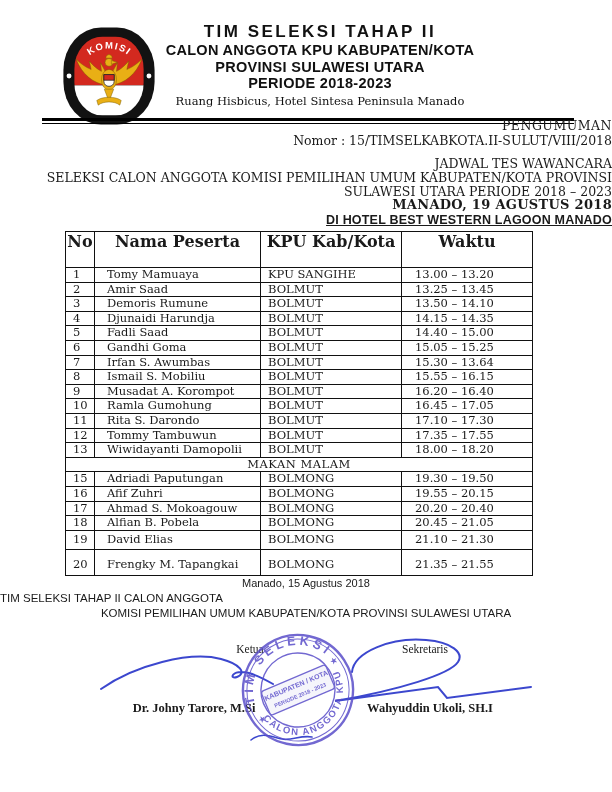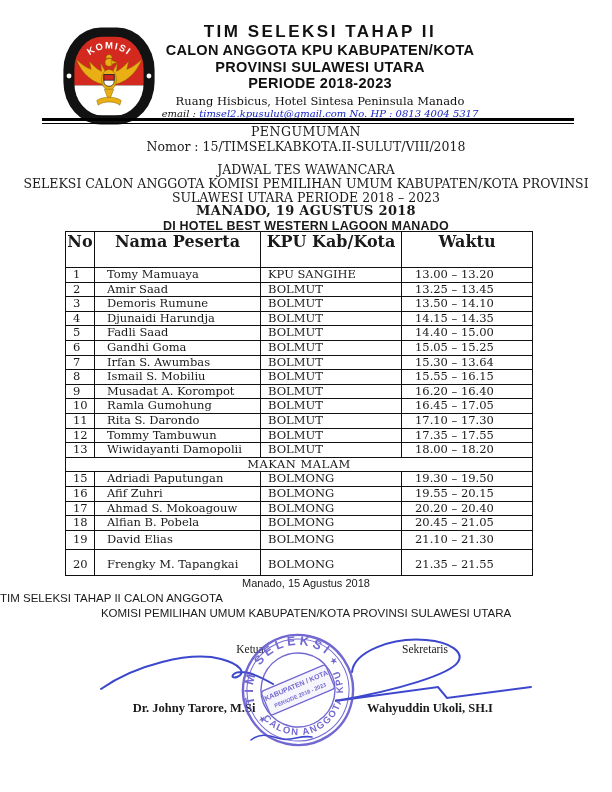--- a/index.html
+++ b/index.html
@@ -13,21 +13,21 @@
        font-family:"Liberation Sans",sans-serif;font-weight:bold;color:#111;}
   .hdr-l1{font-size:17px;line-height:20px;letter-spacing:2.5px;}
   .hdr-l2,.hdr-l3,.hdr-l4{font-size:14.5px;line-height:16.5px;letter-spacing:.3px;}
   .hdr-addr{font-family:"DejaVu Serif",serif;font-weight:normal;font-size:11.5px;line-height:14px;margin-top:2px;}
   .hdr-email{font-family:"DejaVu Serif",serif;font-weight:normal;font-style:italic;font-size:10px;line-height:12px;}
   .hdr-email .lnk{color:#1722c4;text-decoration:underline;}
 
   .rule{left:42px;top:118px;width:532px;height:2.4px;border-top:3.4px solid #000;border-bottom:1.6px solid #000;}
 
   
-  .ann{left:0;top:125px;width:612px;text-align:center;font-size:12.5px;line-height:14px;}
+  .ann{left:0;top:119px;width:612px;text-align:right;font-size:12.5px;line-height:14px;}
   .ann-title{letter-spacing:.5px;}
   .ann-no{line-height:15px;}
   .ann-gap{height:9px;}
   .ann-s1,.ann-s2,.ann-s3{line-height:13.8px;}
   .ann-s4{font-weight:bold;font-size:13px;line-height:14.5px;letter-spacing:.3px;}
   .ann-s5{font-family:"Liberation Sans",sans-serif;font-weight:bold;font-size:12.5px;line-height:14px;
           text-decoration:underline;letter-spacing:.2px;}
 
   
   .tblwrap{left:65px;top:231px;}
@@ -96,21 +96,20 @@
       <path d="M44.5,51.5 h11 v6 h-11 Z" fill="#d3291f"></path>
     </g>
   </svg>
 
   <div class="abs hdr">
     <div class="hdr-l1">TIM SELEKSI TAHAP II</div>
     <div class="hdr-l2">CALON ANGGOTA KPU KABUPATEN/KOTA</div>
     <div class="hdr-l3">PROVINSI SULAWESI UTARA</div>
     <div class="hdr-l4">PERIODE 2018-2023</div>
     <div class="hdr-addr">Ruang Hisbicus, Hotel Sintesa Peninsula Manado</div>
-    <div class="hdr-email"><span>email : </span><span class="lnk">timsel2.kpusulut@gmail.com No. HP : 0813 4004 5317</span></div>
   </div>
 
   <div class="abs rule"></div>
 
   <div class="abs ann">
     <div class="ann-title">PENGUMUMAN</div>
     <div class="ann-no">Nomor : 15/TIMSELKABKOTA.II-SULUT/VIII/2018</div>
     <div class="ann-gap"></div>
     <div class="ann-s1">JADWAL TES WAWANCARA</div>
     <div class="ann-s2">SELEKSI CALON ANGGOTA KOMISI PEMILIHAN UMUM KABUPATEN/KOTA PROVINSI</div>

